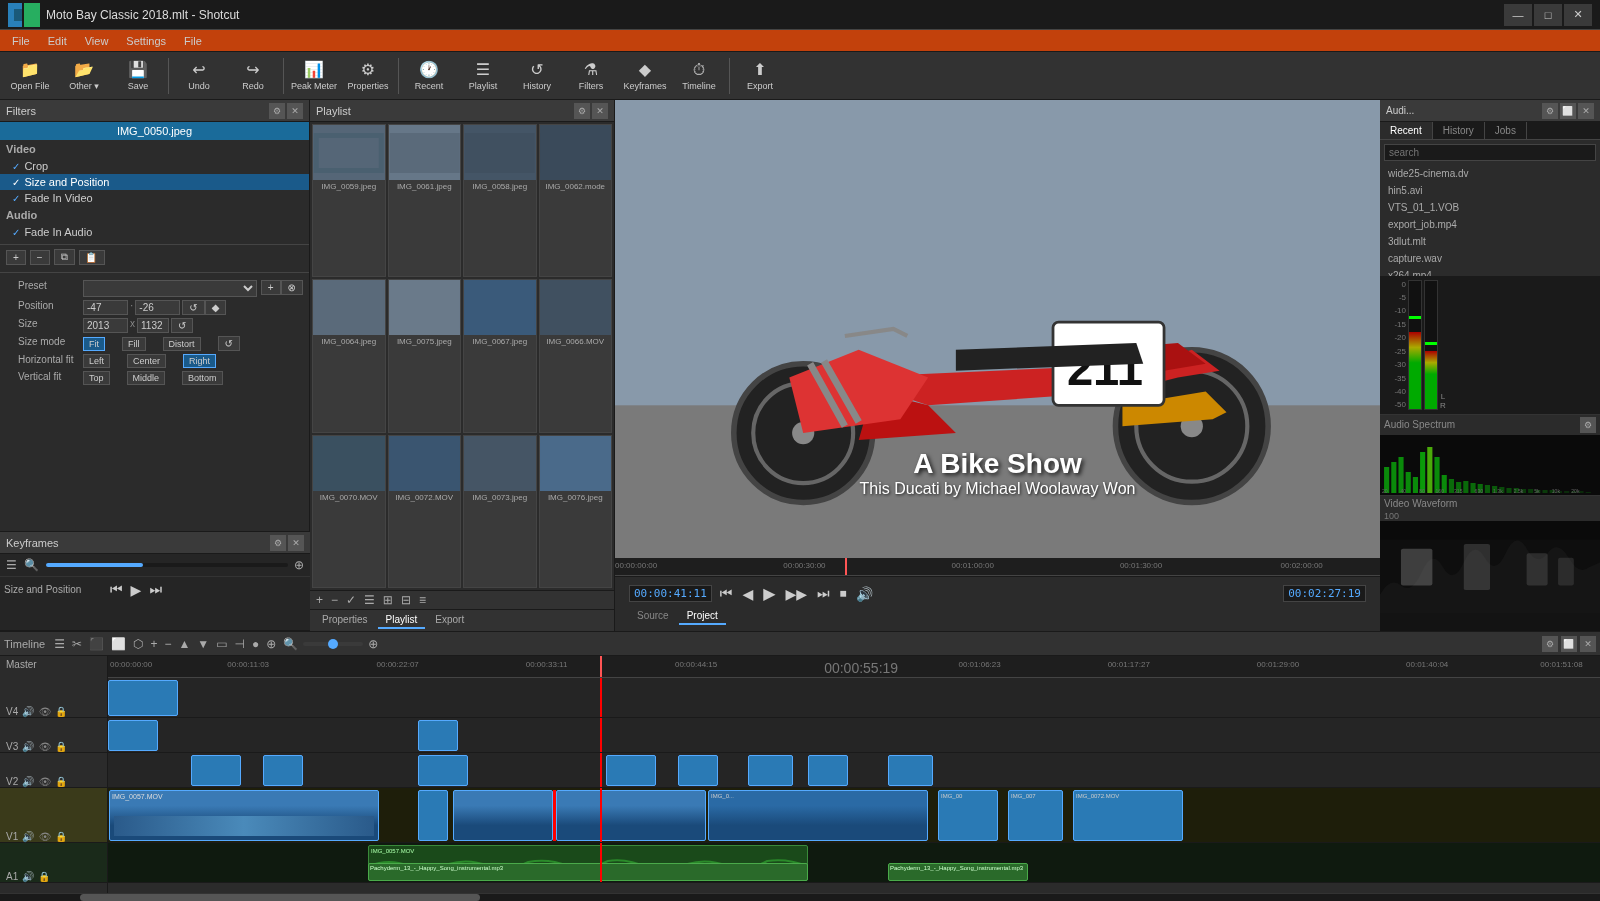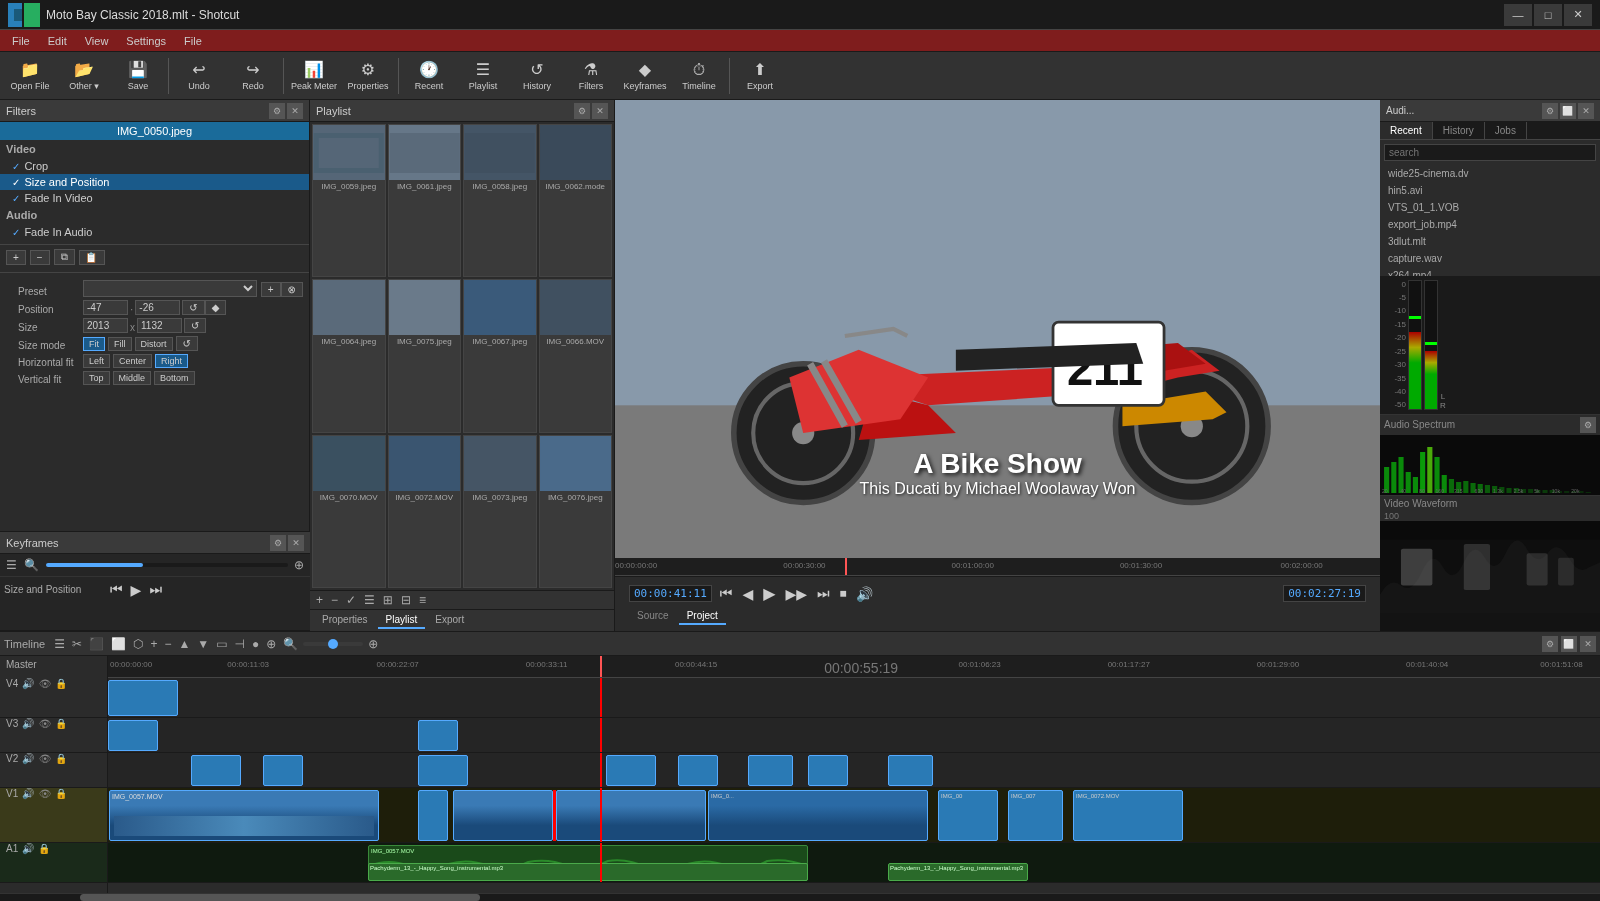--- a/index.html
+++ b/index.html
@@ -30,21 +30,21 @@
       background: #3a3a3a; 
       border: none; 
       color: #ccc; 
       cursor: pointer;
       display: flex; align-items: center; justify-content: center;
       font-size: 11px;
     }
 
     
     #menubar {
-      background: #7f1d1d;
+      background: #c2410c;
       height: 22px;
       display: flex;
       align-items: center;
       padding: 0 4px;
       border-bottom: 1px solid #1a1a1a;
       gap: 2px;
     }
     .menu-item {
       padding: 2px 8px;
       cursor: pointer;
@@ -197,21 +197,21 @@
       background: #1a5a8a;
       color: #fff;
     }
     .filter-checkmark { color: #5af; font-size: 10px; }
     .filter-controls {
       padding: 4px 6px;
       border-top: 1px solid #444;
     }
     .filter-row {
       display: flex;
-      align-items: flex-end;
+      align-items: flex-start;
       margin: 3px 0;
       font-size: 10px;
       padding-left: 12px;
     }
     .filter-label {
       width: 65px;
       color: #aaa;
     }
     .filter-input {
       background: #3a3a3a;
@@ -349,21 +349,21 @@
     }
     .track-labels {
       width: 108px;
       background: #2b2b2b;
       flex-shrink: 0;
       border-right: 1px solid #1a1a1a;
     }
     .track-label {
       height: 35px;
       display: flex;
-      align-items: flex-start;
+      align-items: flex-end;
       padding: 0 6px;
       border-bottom: 1px solid #1a1a1a;
       font-size: 10px;
       color: #aaa;
       gap: 4px;
     }
     .track-icon { font-size: 10px; color: #888; }
     .track-content-area {
       flex: 1;
       overflow-x: hidden;
@@ -452,21 +452,21 @@
     .right-col {
       width: 220px;
       flex-shrink: 0;
       display: flex;
       flex-direction: column;
     }
     
     
     .hfit-row {
       display: flex;
-      gap: 3px;
+      gap: 17px;
       align-items: center;
     }
     .hfit-btn {
       background: #3a3a3a;
       border: 1px solid #555;
       color: #ccc;
       padding: 1px 5px;
       font-size: 9px;
       cursor: pointer;
     }
@@ -701,21 +701,21 @@
             <input class="filter-input" value="-47" style="width: 45px;">
             <span style="margin:0 2px;color:#888;">·</span>
             <input class="filter-input" value="-26" style="width: 45px;">
             <button class="filter-btn" style="margin-left:2px;">↺</button>
             <button class="filter-btn">◆</button>
           </div>
           <div class="filter-row">
             <span class="filter-label">Size</span>
             <input class="filter-input" value="2013" style="width: 45px;">
             <span style="margin:0 2px;color:#888;">x</span>
-            <input class="filter-input" value="1132" style="width: 45px;">
+            <input class="filter-input" value="1132" style="width: 32px;">
             <button class="filter-btn" style="margin-left:2px;">↺</button>
           </div>
           <div class="filter-row">
             <span class="filter-label">Size mode</span>
             <div class="hfit-row">
               <button class="hfit-btn selected">Fit</button>
               <button class="hfit-btn">Fill</button>
               <button class="hfit-btn">Distort</button>
               <button class="filter-btn">↺</button>
             </div>

